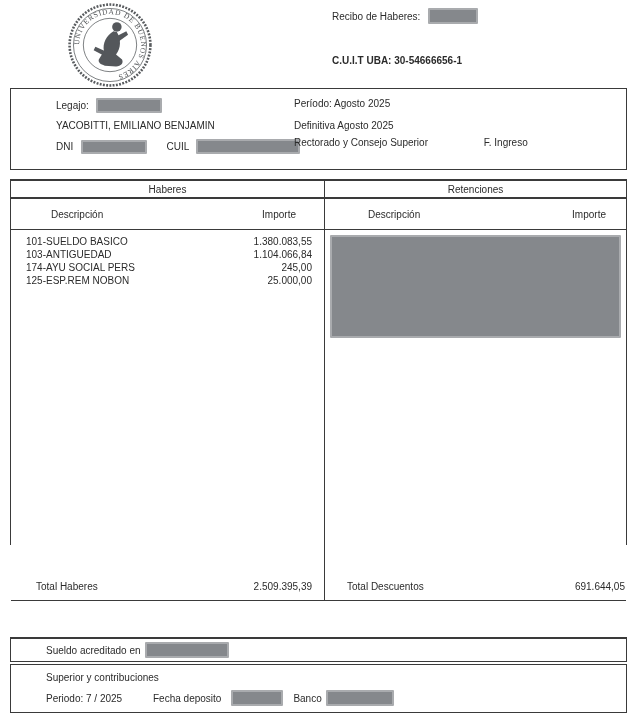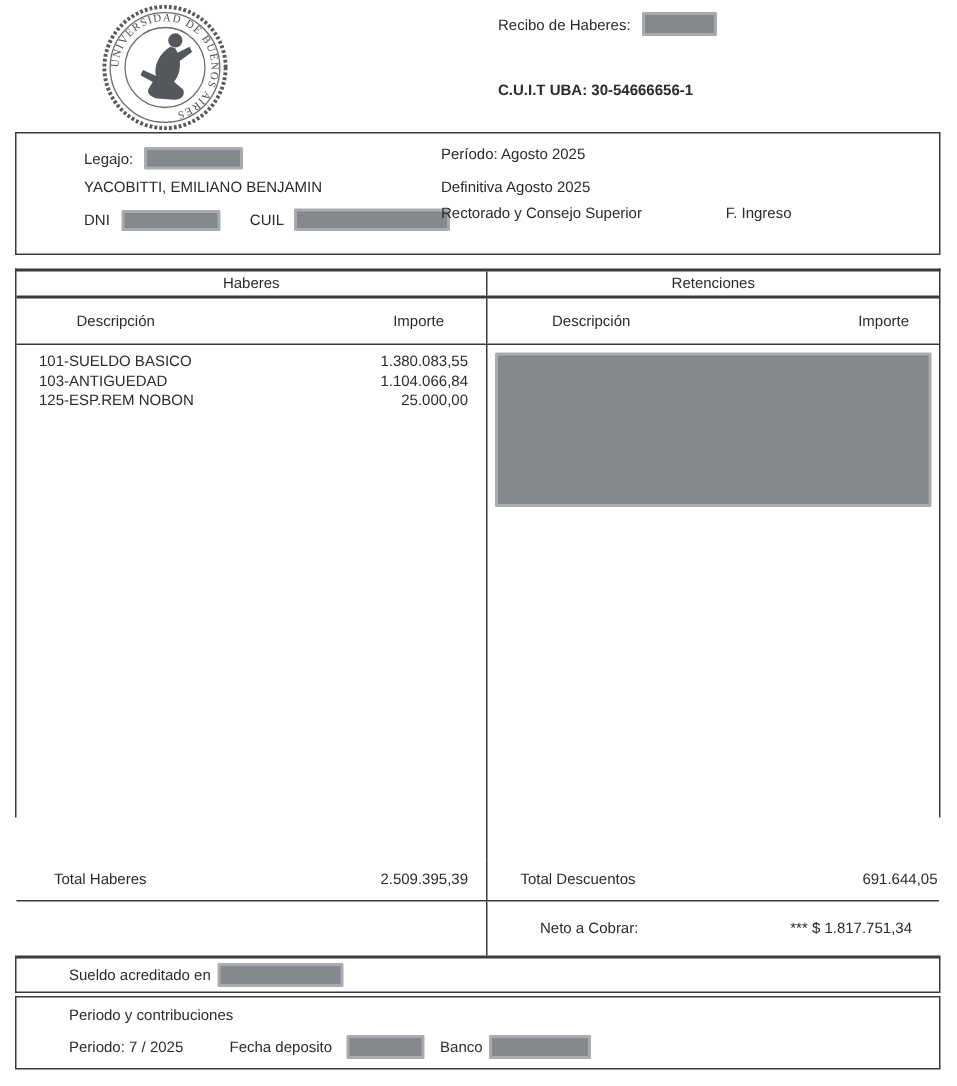--- a/index.html
+++ b/index.html
@@ -112,20 +112,24 @@
     <div class="lcell" style="padding-top:5px;">
       <div class="item-line">
         <span class="d">101-SUELDO BASICO</span>
         <span class="a">1.380.083,55</span>
       </div>
       <div class="item-line">
         <span class="d">103-ANTIGUEDAD</span>
         <span class="a">1.104.066,84</span>
       </div>
       <div class="item-line">
+        <span class="d">174-AYU SOCIAL PERS</span>
+        <span class="a">245,00</span>
+      </div>
+      <div class="item-line">
         <span class="d">125-ESP.REM NOBON</span>
         <span class="a">25.000,00</span>
       </div>
     </div>
     <div class="rcell">
       <div class="redact" style="position:absolute;left:5px;top:5px;width:287px;height:99px;"></div>
     </div>
   </div>
 
   <div class="trow totalrow">
@@ -134,38 +138,30 @@
       <span class="grow"></span>
       <span style="padding-right:12px;">2.509.395,39</span>
     </div>
     <div class="rcell">
       <span style="padding-left:22px;">Total Descuentos</span>
       <span class="grow"></span>
       <span style="padding-right:1px;">691.644,05</span>
     </div>
   </div>
 
-  <div class="trow netorow">
-    <div class="lcell"></div>
-    <div class="rcell">
-      <span style="padding-left:35px;">Neto a Cobrar:</span>
-      <span class="grow"></span>
-      <span style="padding-right:18px;">*** $ 1.817.751,34</span>
-    </div>
-  </div>
 
 </div>
 
 <div class="abs sueldo-box">
   <span>Sueldo acreditado en</span>
   <span class="redact" style="width:80px;height:12px;margin-left:4px;"></span>
 </div>
 
 <div class="abs aportes-box">
-  <div class="aportes-line1">Periodo y contribuciones</div>
+  <div class="aportes-line1">Superior y contribuciones</div>
   <div class="aportes-line2">
     <span style="display:inline-block;width:107px;">Periodo: 7 / 2025</span>
     <span>Fecha deposito</span>
     <span class="redact" style="width:48px;height:12px;margin-left:10px;"></span>
     <span style="display:inline-block;width:10px;"></span>
     <span>Banco</span>
     <span class="redact" style="width:64px;height:12px;margin-left:4px;"></span>
   </div>
 </div>
 

